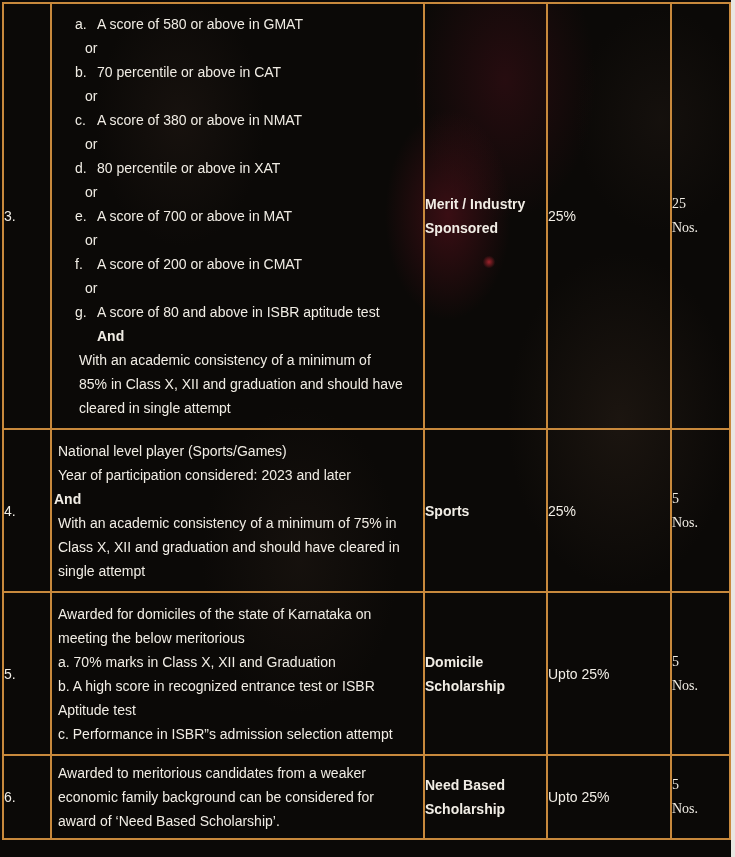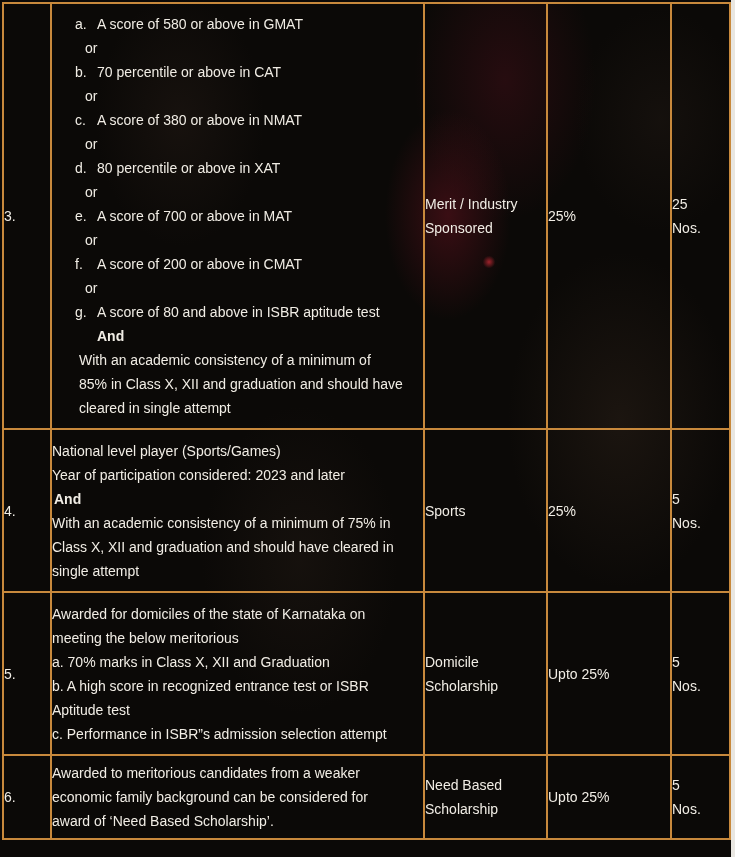--- a/index.html
+++ b/index.html
@@ -30,34 +30,34 @@
   table.schol td{
     border:2px solid #c8893c;
     vertical-align:middle;
     color:#f1ede5;
     font-size:14px;line-height:24px;
     overflow:hidden;
     padding:0;
   }
   td.c-num{width:46px;padding-left:7px;font-size:13px;}
   td.c-crit{width:371px;padding-left:10px;padding-right:4px;}
-  td.c-type{width:121px;padding-left:9px;padding-right:6px;}
+  td.c-type{width:121px;padding-left:9px;padding-right:6px;font-weight:bold;}
   td.c-pct{width:122px;padding-left:9px;}
-  td.c-cnt{width:57px;padding-left:8px;}
+  td.c-cnt{width:57px;padding-left:8px;font-family:Liberation Serif, serif;}
   tr.r3{height:426px;}
   tr.r4{height:163px;}
   tr.r5{height:163px;}
   tr.r6{height:84px;}
   .cl{white-space:nowrap;line-height:24px;}
   .cl-item{padding-left:45px;position:relative;}
   .cl-item .marker{position:absolute;left:23px;}
   .cl-or{padding-left:33px;}
   .cl-bold{padding-left:45px;font-weight:bold;}
   .cl-indent{padding-left:27px;}
-  .cl-plain{padding-left:0;}
+  .cl-plain{padding-left:6px;}
   .cl-plain-bold{padding-left:2px;font-weight:bold;}
   .count-line{line-height:24px;}
 </style>
 </head>
 <body>
 
 <div class="page">
   <div class="photo-bg"></div>
 
   <table class="schol">

